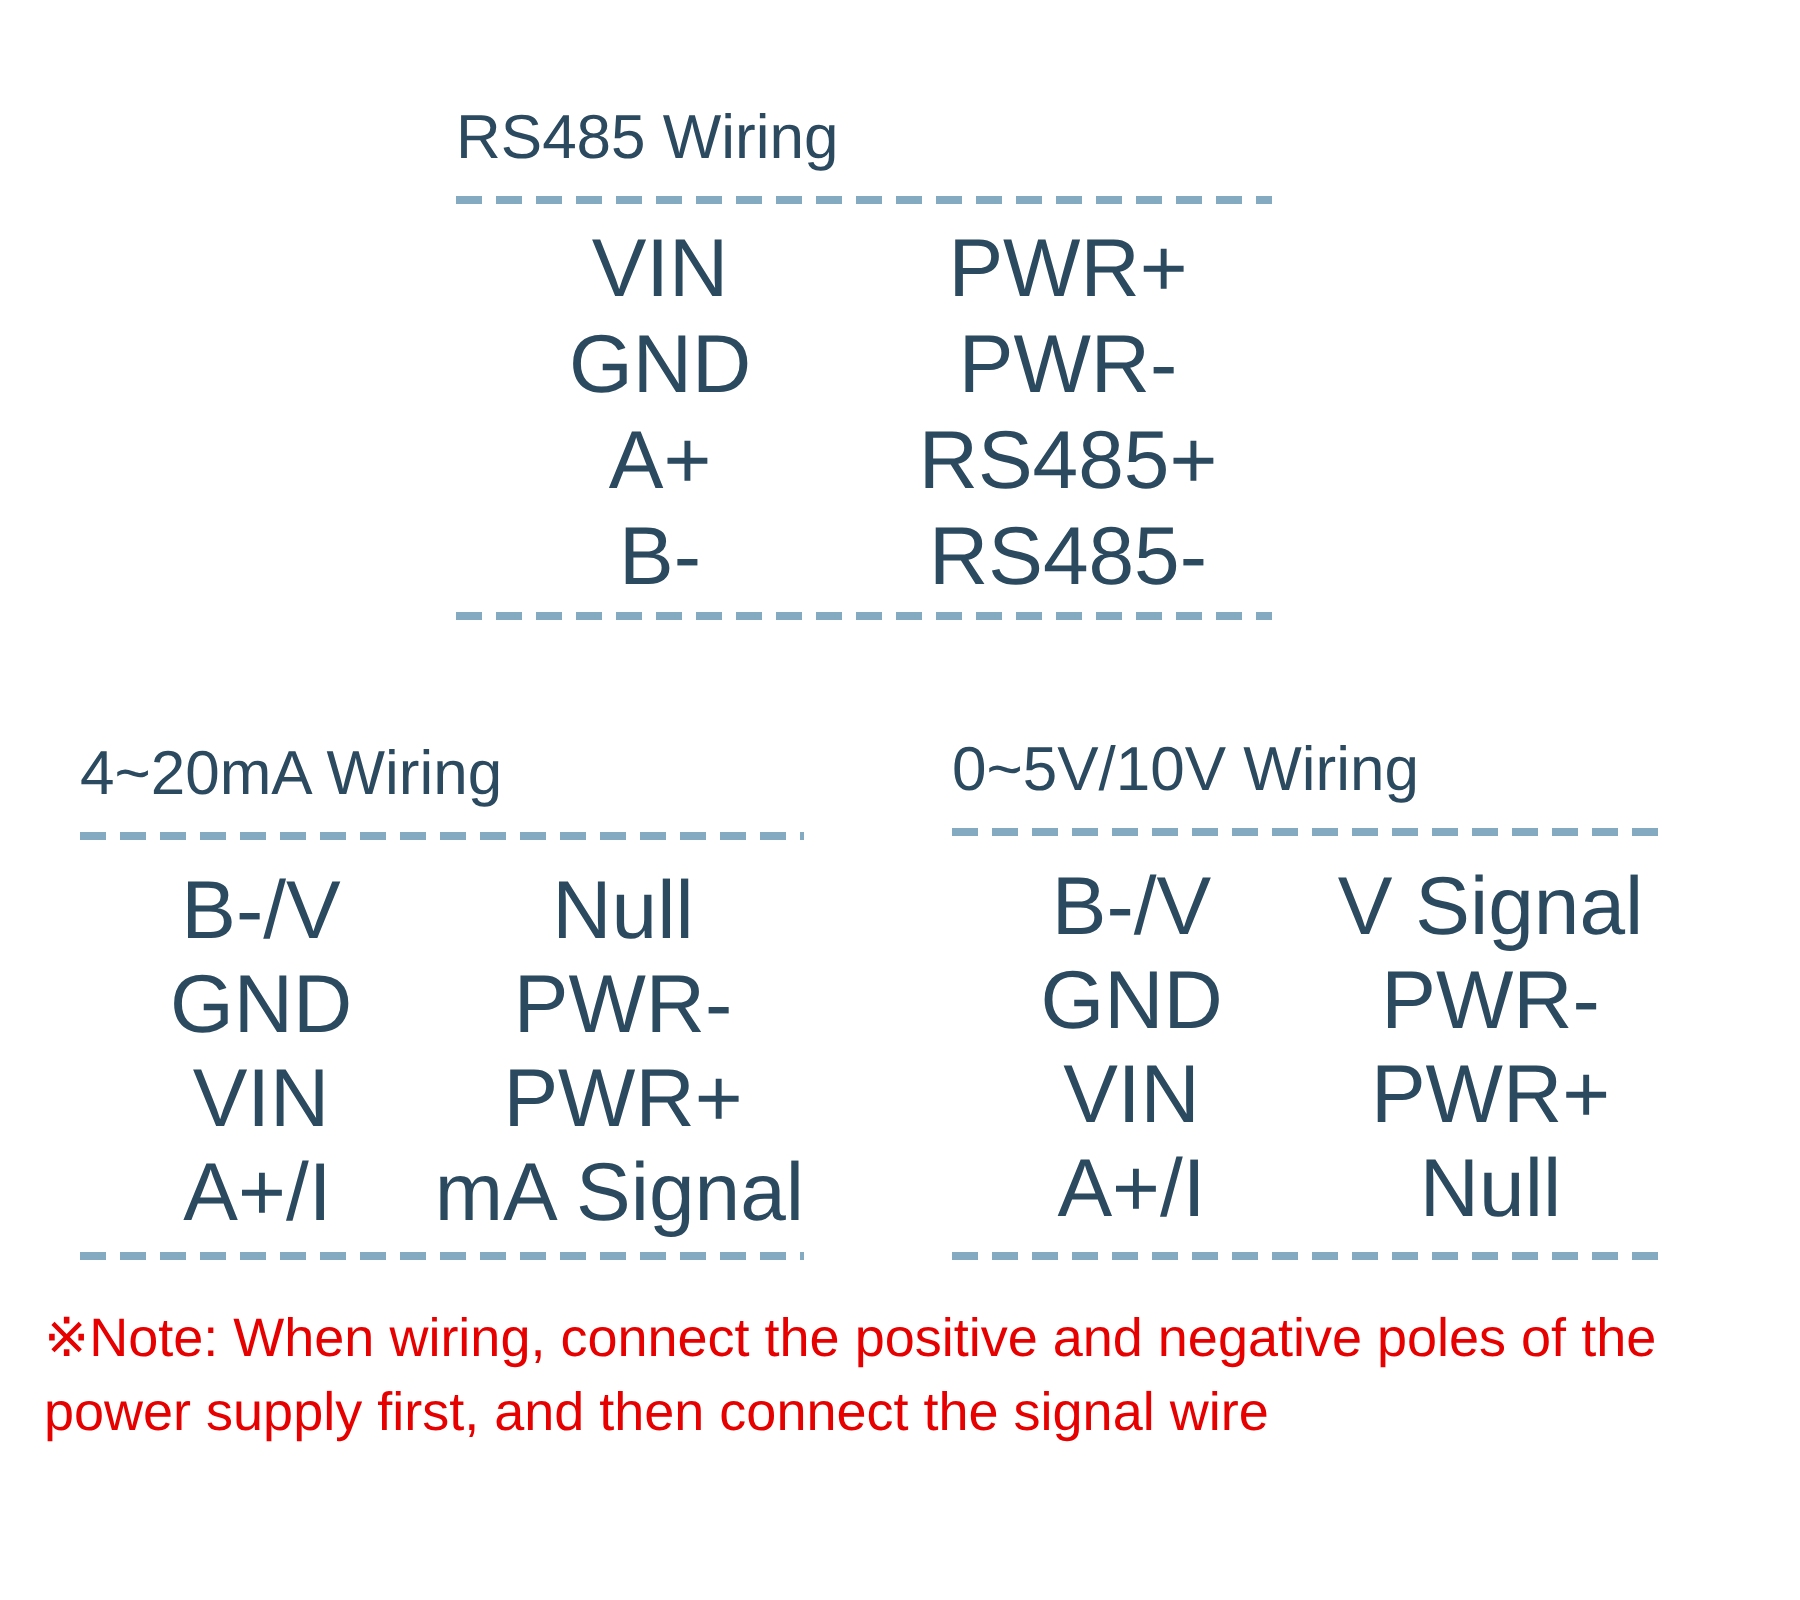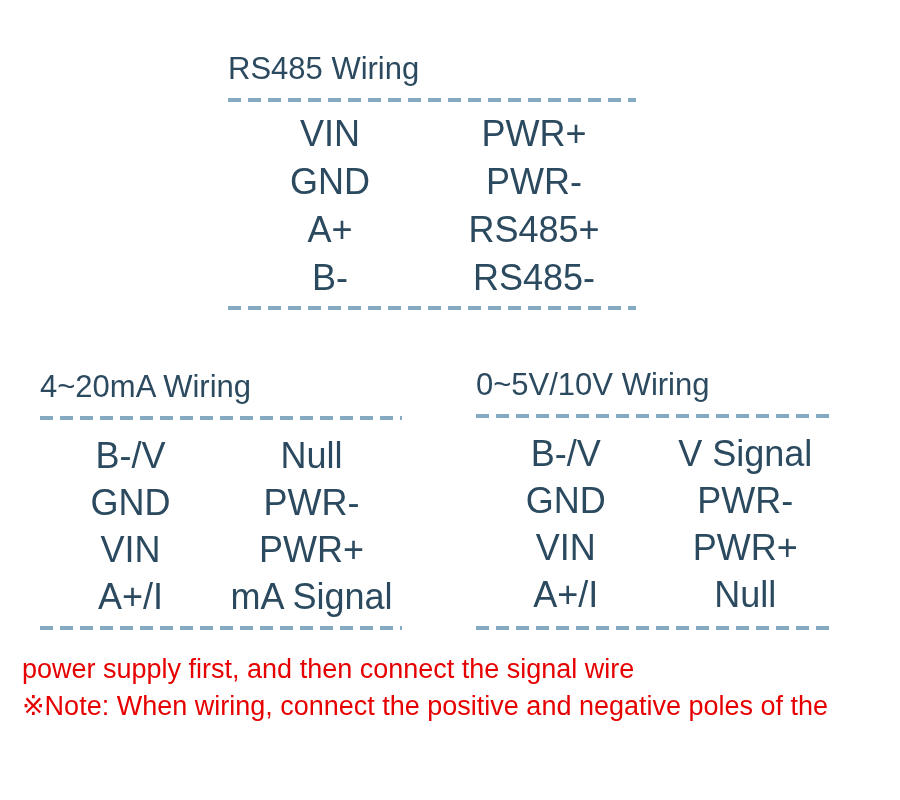--- a/index.html
+++ b/index.html
@@ -34,21 +34,21 @@
     height: 4px;
     background: repeating-linear-gradient(90deg,
       var(--dash) 0px, var(--dash) 13px,
       transparent 13px, transparent 20px);
   }
   .rows { width: 100%; }
   .row { display: flex; align-items: center; }
   .cell {
     flex: 1 1 50%;
     text-align: center;
-    font-size: 36px;
+    font-size: 41px;
     color: var(--text);
     white-space: nowrap;
   }
   
   .t-rs485 { left: 228px; top: 48px; width: 408px; }
   .t-rs485 .rows { padding: 8px 0 4px 0; }
   .t-rs485 .row { height: 48px; }
   
   .t-420ma { left: 40px; top: 366px; width: 362px; }
   .t-420ma .rows { padding: 12px 0 6px 0; }
@@ -140,17 +140,17 @@
       </div>
       <div class="row">
         <span class="cell">A+/I</span>
         <span class="cell">Null</span>
       </div>
     </div>
     <div class="dash"></div>
   </section>
 
   <p class="note">
+    <span class="note-line">※Note: When wiring, connect the positive and negative poles of the</span>
     <span class="note-line">power supply first, and then connect the signal wire</span>
-    <span class="note-line">※Note: When wiring, connect the positive and negative poles of the</span>
   </p>
 
 </div>
 
 </body></html>

